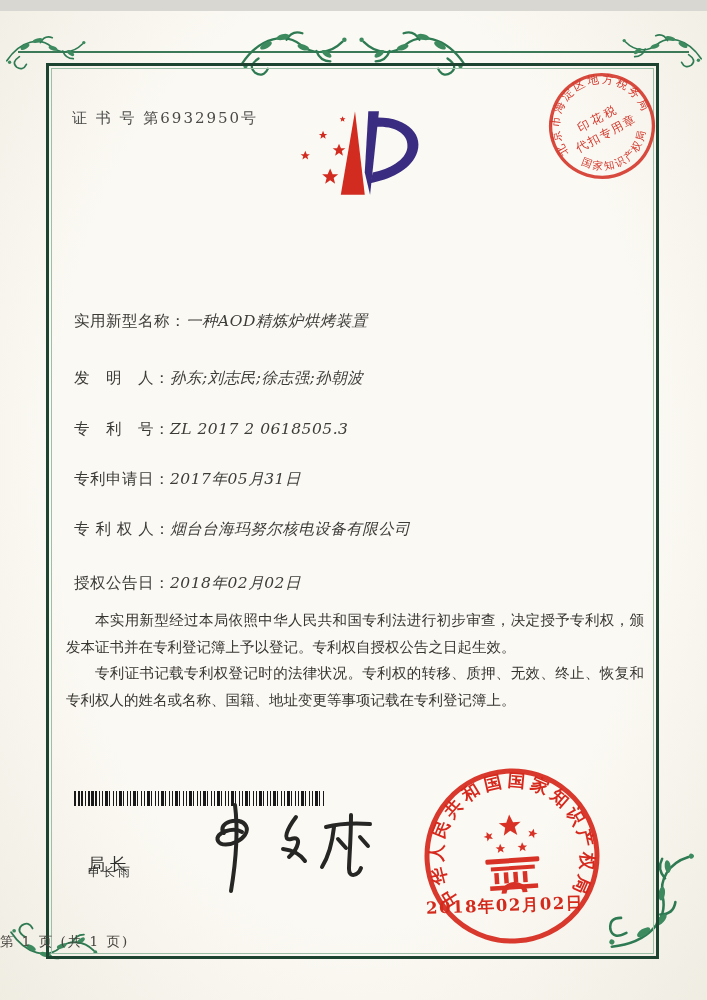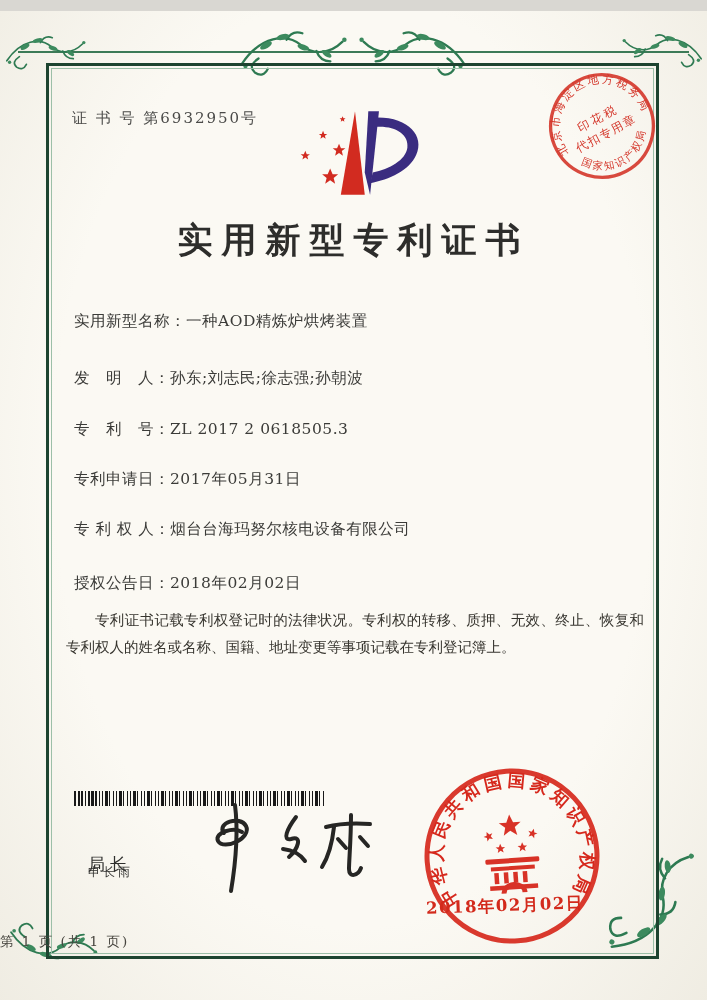--- a/index.html
+++ b/index.html
@@ -12,21 +12,21 @@
   .frame::after{content:"";position:absolute;inset:2px;border:1px solid #9cbfa8;}
   .topline{position:absolute;top:40px;left:18px;right:18px;height:2px;background:#3c7a57;}
   .orn{position:absolute;}
   .cert-no{position:absolute;left:72px;top:98px;font-size:15px;letter-spacing:2px;color:#4a4a48;}
   .logo{position:absolute;left:284px;top:96px;width:142px;height:92px;}
   .title{position:absolute;left:0;top:206px;width:707px;text-align:center;
          font-size:35px;font-weight:700;letter-spacing:9px;color:#2d2d2b;}
   .fields{position:absolute;left:74px;top:0;width:560px;}
   .frow{position:absolute;left:0;white-space:nowrap;font-size:15.5px;color:#3b3b38;letter-spacing:0.5px;}
   .frow .lab{color:#3b3b38;}
-  .frow .val{color:#3b3b38;}
+  .frow .val{color:#3b3b38;font-style:italic;}
   .r0{top:300px}.r1{top:357px}.r2{top:408px}.r3{top:458px}.r4{top:508px}.r5{top:562px}
   .paras{position:absolute;left:66px;top:596px;width:578px;font-size:14.5px;
          line-height:1.83;color:#37352f;text-align:justify;}
   .paras p{margin:0;text-indent:2em;}
   .barcode{position:absolute;left:74px;top:780px;width:252px;height:15px;
     background:repeating-linear-gradient(90deg,#191919 0 1.5px,transparent 1.5px 3.5px,
       #191919 3.5px 6px,transparent 6px 7px,#191919 7px 8.5px,transparent 8.5px 11px,
       #191919 11px 12px,transparent 12px 14px);}
   .signer-title{position:absolute;left:88px;top:842px;font-size:17px;letter-spacing:5px;color:#2f2f2d;}
   .signer-name{position:absolute;left:88px;top:853px;font-size:12px;letter-spacing:3px;color:#2f2f2d;}
@@ -99,32 +99,32 @@
       <use href="#star" transform="translate(24,53) scale(0.55)"></use>
       <use href="#star" transform="translate(52,77) scale(0.95)"></use>
       <polygon points="80,3 91,97 64,97"></polygon>
     </g>
     <g fill="#3a2c80">
       <polygon points="95,3 107,3 97,97 91,72"></polygon>
       <path d="M101,10 C139,8 159,30 149,52 C141,70 119,80 97,84 L100,72 C119,68 137,58 139,44 C141,28 123,18 100,21 Z"></path>
     </g>
   </svg>
 
-  <div class="title">实用新型专利证书</div>
 
   <div class="fields">
     <div class="frow r0"><span class="lab">实用新型名称：</span><span class="val">一种AOD精炼炉烘烤装置</span></div>
     <div class="frow r1"><span class="lab">发　明　人：</span><span class="val">孙东;刘志民;徐志强;孙朝波</span></div>
     <div class="frow r2"><span class="lab">专　利　号：</span><span class="val">ZL 2017 2 0618505.3</span></div>
     <div class="frow r3"><span class="lab">专利申请日：</span><span class="val">2017年05月31日</span></div>
     <div class="frow r4"><span class="lab">专 利 权 人：</span><span class="val">烟台台海玛努尔核电设备有限公司</span></div>
     <div class="frow r5"><span class="lab">授权公告日：</span><span class="val">2018年02月02日</span></div>
   </div>
 
   <div class="paras">
+    <p>本实用新型经过本局依照中华人民共和国专利法进行初步审查，决定授予专利权，颁发本证书并在专利登记簿上予以登记。专利权自授权公告之日起生效。</p>
     <p>专利证书记载专利权登记时的法律状况。专利权的转移、质押、无效、终止、恢复和专利权人的姓名或名称、国籍、地址变更等事项记载在专利登记簿上。</p>
   </div>
 
   <div class="barcode"></div>
 
   <div class="signer-title">局长</div>
   <div class="signer-name">申长雨</div>
 
   <svg class="sig" viewBox="0 0 200 100">
     <g fill="none" stroke="#262624" stroke-width="4" stroke-linecap="round" stroke-linejoin="round">

